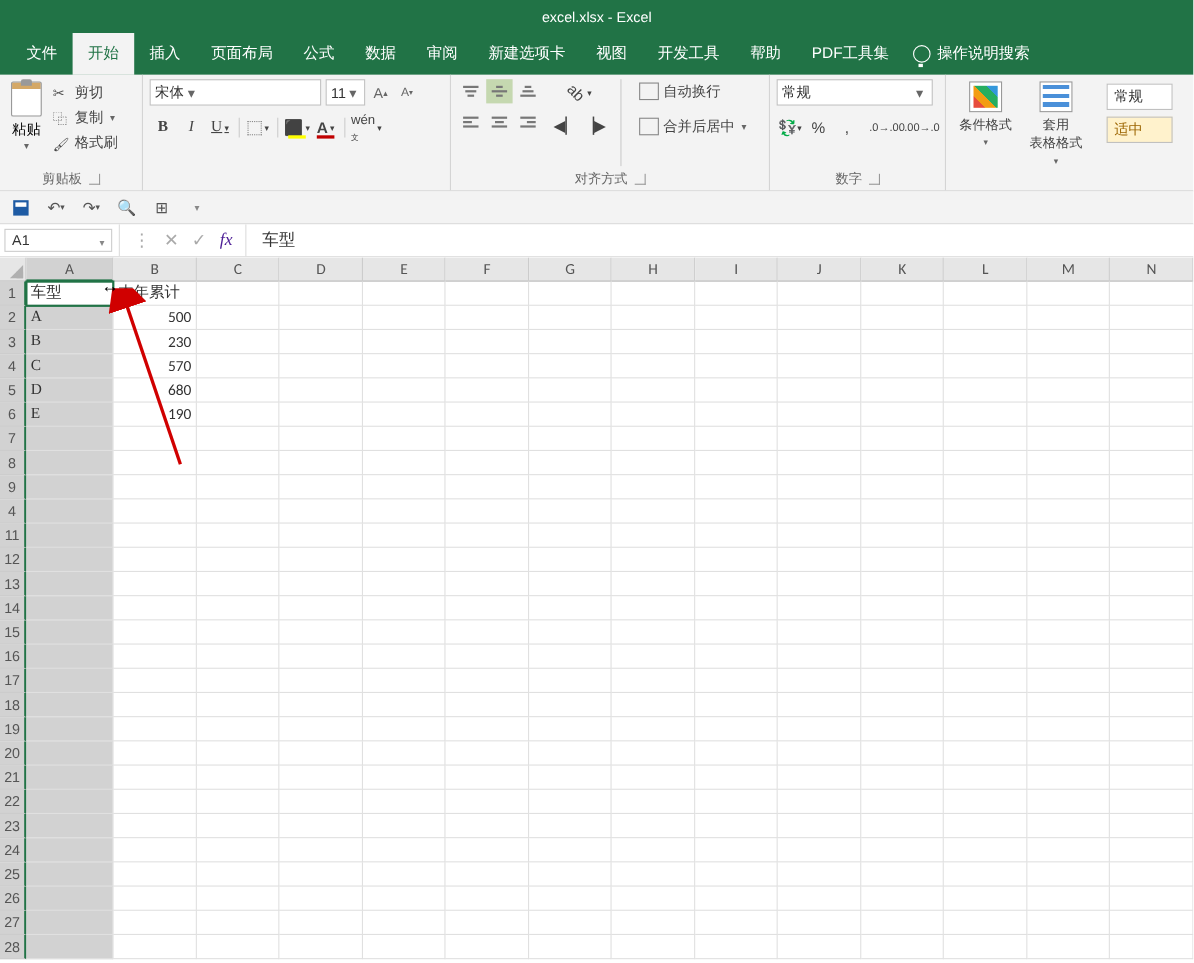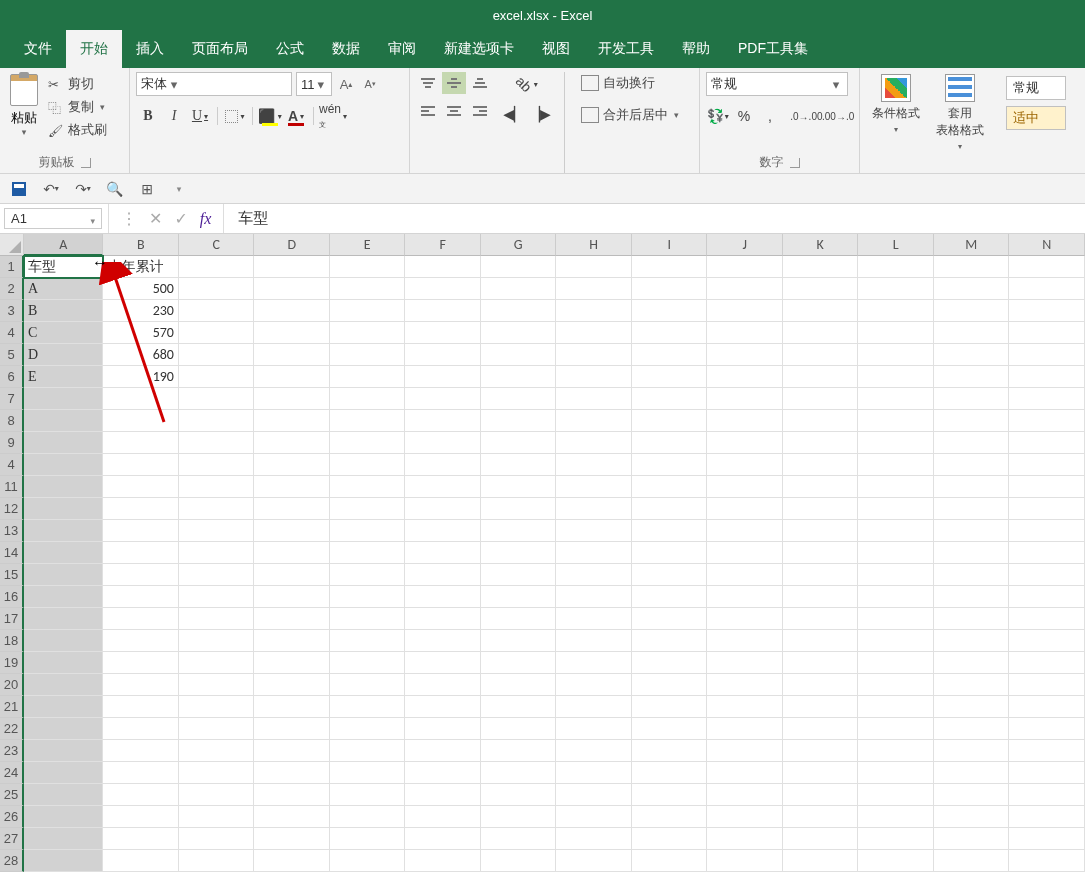--- a/index.html
+++ b/index.html
@@ -112,20 +112,24 @@
     <div class="tab">插入</div>
     <div class="tab">页面布局</div>
     <div class="tab">公式</div>
     <div class="tab">数据</div>
     <div class="tab">审阅</div>
     <div class="tab">新建选项卡</div>
     <div class="tab">视图</div>
     <div class="tab">开发工具</div>
     <div class="tab">帮助</div>
     <div class="tab">PDF工具集</div>
+    <div class="tell-me">
+      <span class="bulb-icon"></span>
+      <span>操作说明搜索</span>
+    </div>
   </div>
 
 <div class="ribbon">
   <div class="group" style="width:130px">
     <div class="group-content">
       <div class="clipboard-main">
         <div class="paste-icon"></div>
         <span style="font-size:13px;margin-top:3px">粘贴</span>
         <span style="font-size:9px;color:#666">▾</span>
       </div>
@@ -248,20 +252,24 @@
             <span class="wrap-ico"></span>
             <span>自动换行</span>
           </div>
         <div class="wrap-row">
             <span class="wrap-ico"></span>
             <span>合并后居中</span>
             <span style="font-size:9px;color:#666;margin-left:2px">▾</span>
           </div>
       </div>
     </div>
+    <div class="group-label">
+        <span>对齐方式</span>
+        <span class="dlg-launch"></span>
+      </div>
   </div>
 
   <div class="group" style="width:160px">
     <div style="display:flex;flex-direction:column">
       <div class="combo num-combo">
           <span>常规</span>
           <span class="drop-arrow" style="margin-left:auto">▾</span>
         </div>
       <div class="num-btns">
         <div class="rb-btn split-btn">💱<span style="font-size:8px">▾</span></div>

